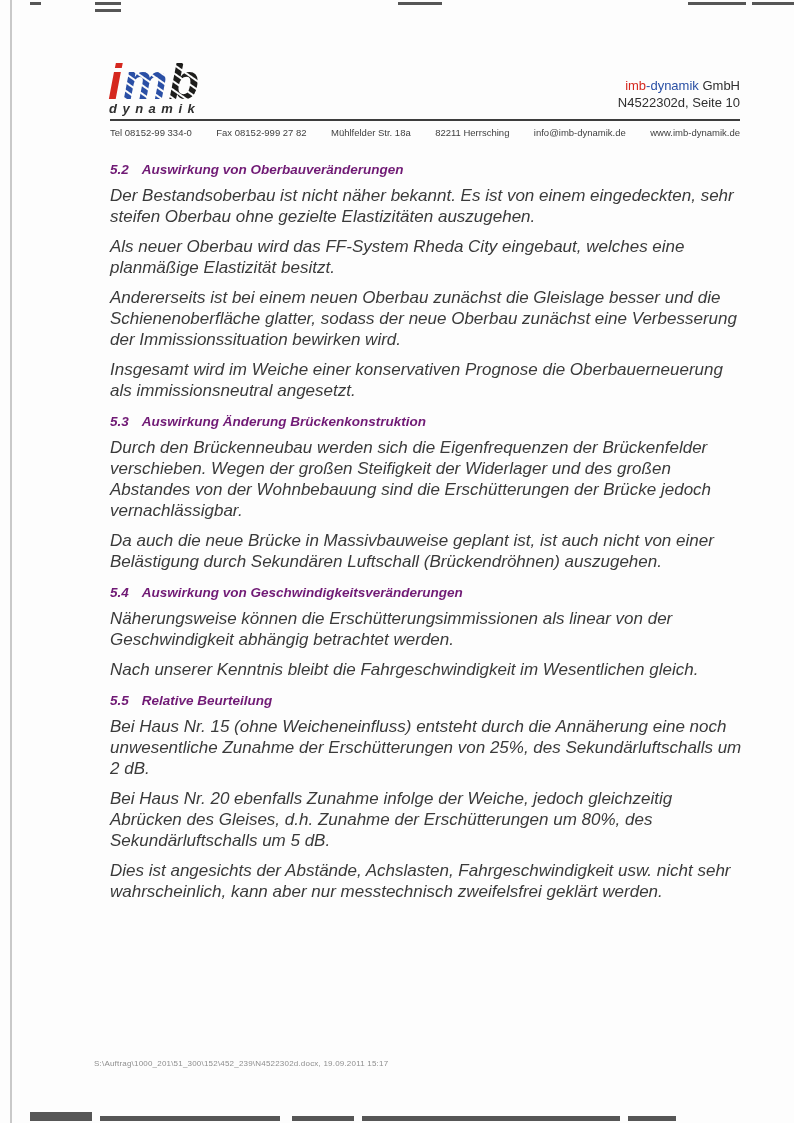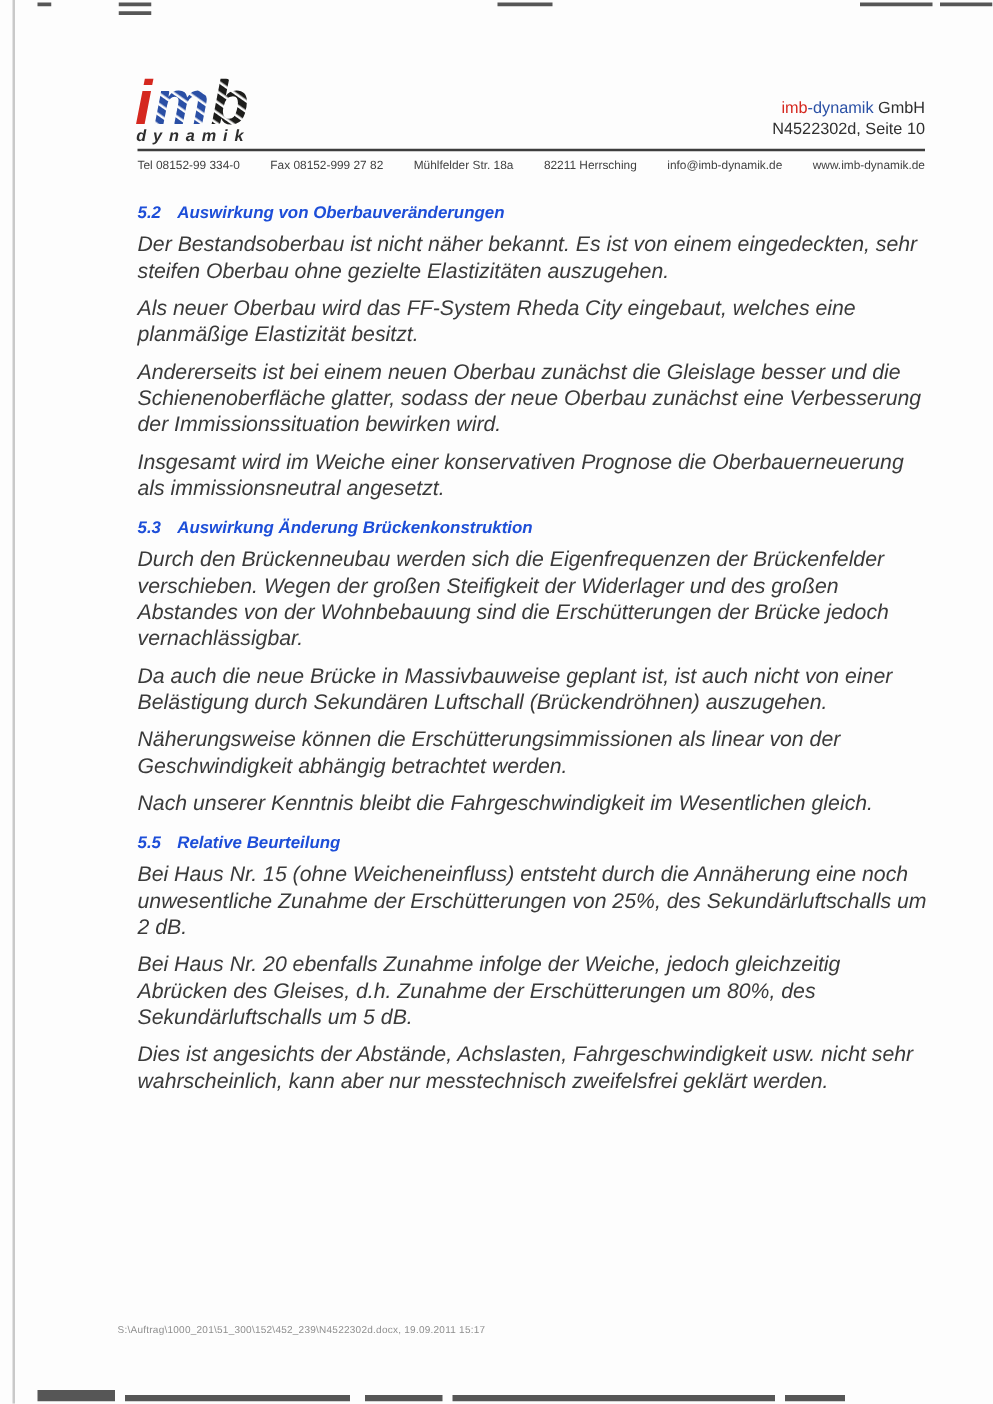--- a/index.html
+++ b/index.html
@@ -23,21 +23,21 @@
     position:absolute;left:110px;right:54px;top:127px;
     display:flex;justify-content:space-between;
     font-size:9.5px;color:#3f3f3f;white-space:nowrap;
   }
   
   .content{
     position:absolute;left:110px;right:52px;top:160px;
     color:#3a3a3a;
   }
   .sec-h{
-    font-size:13.5px;font-weight:bold;font-style:italic;color:#1d4ed8;
+    font-size:13.5px;font-weight:bold;font-style:italic;color:#701a75;
     margin:13px 0 8px 0;
   }
   .sec-h:first-child{margin-top:2px;}
   .sec-num{margin-right:13px;}
   .para{
     font-size:17px;line-height:21px;margin:0 0 9px 0;text-align:left;font-style:italic;
   }
   
   .footer-path{
     position:absolute;left:94px;top:1059px;
@@ -111,20 +111,21 @@
 
 <div class="content">
     <h2 class="sec-h"><span class="sec-num">5.2</span><span>Auswirkung von Oberbauveränderungen</span></h2>
     <p class="para">Der Bestandsoberbau ist nicht näher bekannt. Es ist von einem eingedeckten, sehr steifen Oberbau ohne gezielte Elastizitäten auszugehen.</p>
     <p class="para">Als neuer Oberbau wird das FF-System Rheda City eingebaut, welches eine planmäßige Elastizität besitzt.</p>
     <p class="para">Andererseits ist bei einem neuen Oberbau zunächst die Gleislage besser und die Schienenoberfläche glatter, sodass der neue Oberbau zunächst eine Verbesserung der Immissionssituation bewirken wird.</p>
     <p class="para">Insgesamt wird im Weiche einer konservativen Prognose die Oberbauerneuerung als immissionsneutral angesetzt.</p>
     <h2 class="sec-h"><span class="sec-num">5.3</span><span>Auswirkung Änderung Brückenkonstruktion</span></h2>
     <p class="para">Durch den Brückenneubau werden sich die Eigenfrequenzen der Brückenfelder verschieben. Wegen der großen Steifigkeit der Widerlager und des großen Abstandes von der Wohnbebauung sind die Erschütterungen der Brücke jedoch vernachlässigbar.</p>
     <p class="para">Da auch die neue Brücke in Massivbauweise geplant ist, ist auch nicht von einer Belästigung durch Sekundären Luftschall (Brückendröhnen) auszugehen.</p>
+    <h2 class="sec-h"><span class="sec-num">5.4</span><span>Auswirkung von Geschwindigkeitsveränderungen</span></h2>
     <p class="para">Näherungsweise können die Erschütterungsimmissionen als linear von der Geschwindigkeit abhängig betrachtet werden.</p>
     <p class="para">Nach unserer Kenntnis bleibt die Fahrgeschwindigkeit im Wesentlichen gleich.</p>
     <h2 class="sec-h"><span class="sec-num">5.5</span><span>Relative Beurteilung</span></h2>
     <p class="para">Bei Haus Nr. 15 (ohne Weicheneinfluss) entsteht durch die Annäherung eine noch unwesentliche Zunahme der Erschütterungen von 25%, des Sekundärluftschalls um 2 dB.</p>
     <p class="para">Bei Haus Nr. 20 ebenfalls Zunahme infolge der Weiche, jedoch gleichzeitig Abrücken des Gleises, d.h. Zunahme der Erschütterungen um 80%, des Sekundärluftschalls um 5 dB.</p>
     <p class="para">Dies ist angesichts der Abstände, Achslasten, Fahrgeschwindigkeit usw. nicht sehr wahrscheinlich, kann aber nur messtechnisch zweifelsfrei geklärt werden.</p>
   </div>
 
 <div class="footer-path">S:\Auftrag\1000_201\51_300\152\452_239\N4522302d.docx, 19.09.2011 15:17</div>
 

